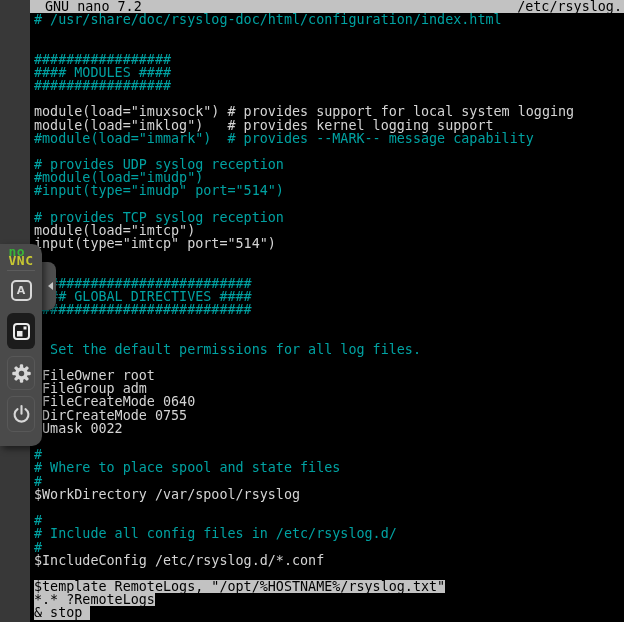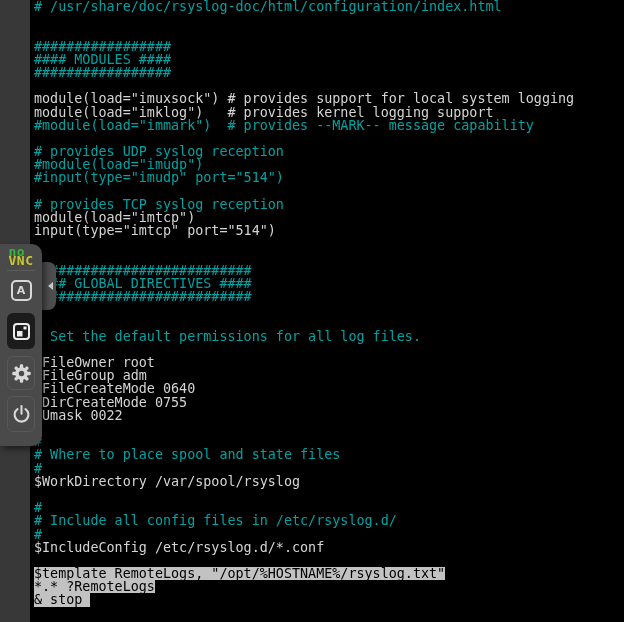--- a/index.html
+++ b/index.html
@@ -67,20 +67,24 @@
   .btn-full { margin-top:11px; width:28px; height:36px; background:#1c1c1c; }
   .btn-gear { margin-top:7px; width:28px; height:34px; border:1px solid #585858; background:transparent; }
   .btn-power{ margin-top:6px; width:28px; height:36px; border:1px solid #585858; background:transparent; }
 </style>
 </head>
 <body>
 
 <div class="screen">
 
   <div class="terminal" style="background: rgb(0, 0, 0);">
+    <div class="titlebar" style="background: rgb(194, 194, 194);">
+      <span class="app">GNU nano 7.2</span>
+      <span class="file">/etc/rsyslog.</span>
+    </div>
     <div class="term-body"><div class="line comment" style="color: rgb(0, 162, 162);"># /usr/share/doc/rsyslog-doc/html/configuration/index.html</div><div class="line plain" style="color: rgb(212, 212, 212);"></div><div class="line plain" style="color: rgb(212, 212, 212);"></div><div class="line comment" style="color: rgb(0, 162, 162);">#################</div><div class="line comment" style="color: rgb(0, 162, 162);">#### MODULES ####</div><div class="line comment" style="color: rgb(0, 162, 162);">#################</div><div class="line plain" style="color: rgb(212, 212, 212);"></div><div class="line plain" style="color: rgb(212, 212, 212);">module(load="imuxsock") # provides support for local system logging</div><div class="line plain" style="color: rgb(212, 212, 212);">module(load="imklog")   # provides kernel logging support</div><div class="line comment" style="color: rgb(0, 162, 162);">#module(load="immark")  # provides --MARK-- message capability</div><div class="line plain" style="color: rgb(212, 212, 212);"></div><div class="line comment" style="color: rgb(0, 162, 162);"># provides UDP syslog reception</div><div class="line comment" style="color: rgb(0, 162, 162);">#module(load="imudp")</div><div class="line comment" style="color: rgb(0, 162, 162);">#input(type="imudp" port="514")</div><div class="line plain" style="color: rgb(212, 212, 212);"></div><div class="line comment" style="color: rgb(0, 162, 162);"># provides TCP syslog reception</div><div class="line plain" style="color: rgb(212, 212, 212);">module(load="imtcp")</div><div class="line plain" style="color: rgb(212, 212, 212);">input(type="imtcp" port="514")</div><div class="line plain" style="color: rgb(212, 212, 212);"></div><div class="line plain" style="color: rgb(212, 212, 212);"></div><div class="line comment" style="color: rgb(0, 162, 162);">###########################</div><div class="line comment" style="color: rgb(0, 162, 162);">#### GLOBAL DIRECTIVES ####</div><div class="line comment" style="color: rgb(0, 162, 162);">###########################</div><div class="line plain" style="color: rgb(212, 212, 212);"></div><div class="line comment" style="color: rgb(0, 162, 162);">#</div><div class="line comment" style="color: rgb(0, 162, 162);"># Set the default permissions for all log files.</div><div class="line comment" style="color: rgb(0, 162, 162);">#</div><div class="line plain" style="color: rgb(212, 212, 212);">$FileOwner root</div><div class="line plain" style="color: rgb(212, 212, 212);">$FileGroup adm</div><div class="line plain" style="color: rgb(212, 212, 212);">$FileCreateMode 0640</div><div class="line plain" style="color: rgb(212, 212, 212);">$DirCreateMode 0755</div><div class="line plain" style="color: rgb(212, 212, 212);">$Umask 0022</div><div class="line plain" style="color: rgb(212, 212, 212);"></div><div class="line comment" style="color: rgb(0, 162, 162);">#</div><div class="line comment" style="color: rgb(0, 162, 162);"># Where to place spool and state files</div><div class="line comment" style="color: rgb(0, 162, 162);">#</div><div class="line plain" style="color: rgb(212, 212, 212);">$WorkDirectory /var/spool/rsyslog</div><div class="line plain" style="color: rgb(212, 212, 212);"></div><div class="line comment" style="color: rgb(0, 162, 162);">#</div><div class="line comment" style="color: rgb(0, 162, 162);"># Include all config files in /etc/rsyslog.d/</div><div class="line comment" style="color: rgb(0, 162, 162);">#</div><div class="line plain" style="color: rgb(212, 212, 212);">$IncludeConfig /etc/rsyslog.d/*.conf</div><div class="line plain" style="color: rgb(212, 212, 212);"></div><div class="line selected"><span class="sel" style="background: rgb(194, 194, 194);">$template RemoteLogs, "/opt/%HOSTNAME%/rsyslog.txt"</span></div><div class="line selected"><span class="sel" style="background: rgb(194, 194, 194);">*.* ?RemoteLogs</span></div><div class="line selected"><span class="sel" style="background: rgb(194, 194, 194);">&amp; stop </span></div></div>
   </div>
 
   <div class="vnc-handle">
     <span class="tri-left"></span>
   </div>
 
   <div class="vnc-panel">
     <div class="vnc-logo">
       <span class="l1" style="color: rgb(56, 180, 56);">no</span>

